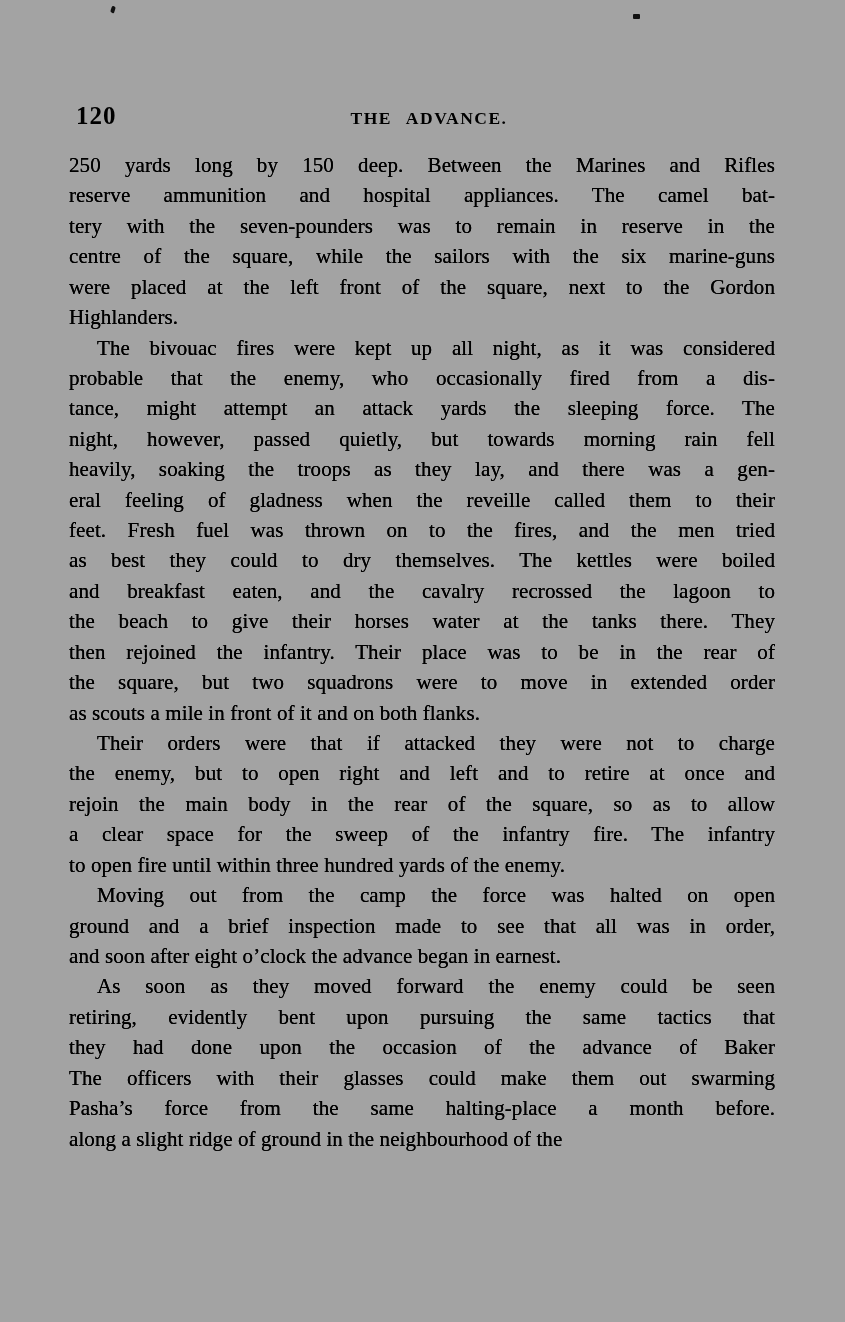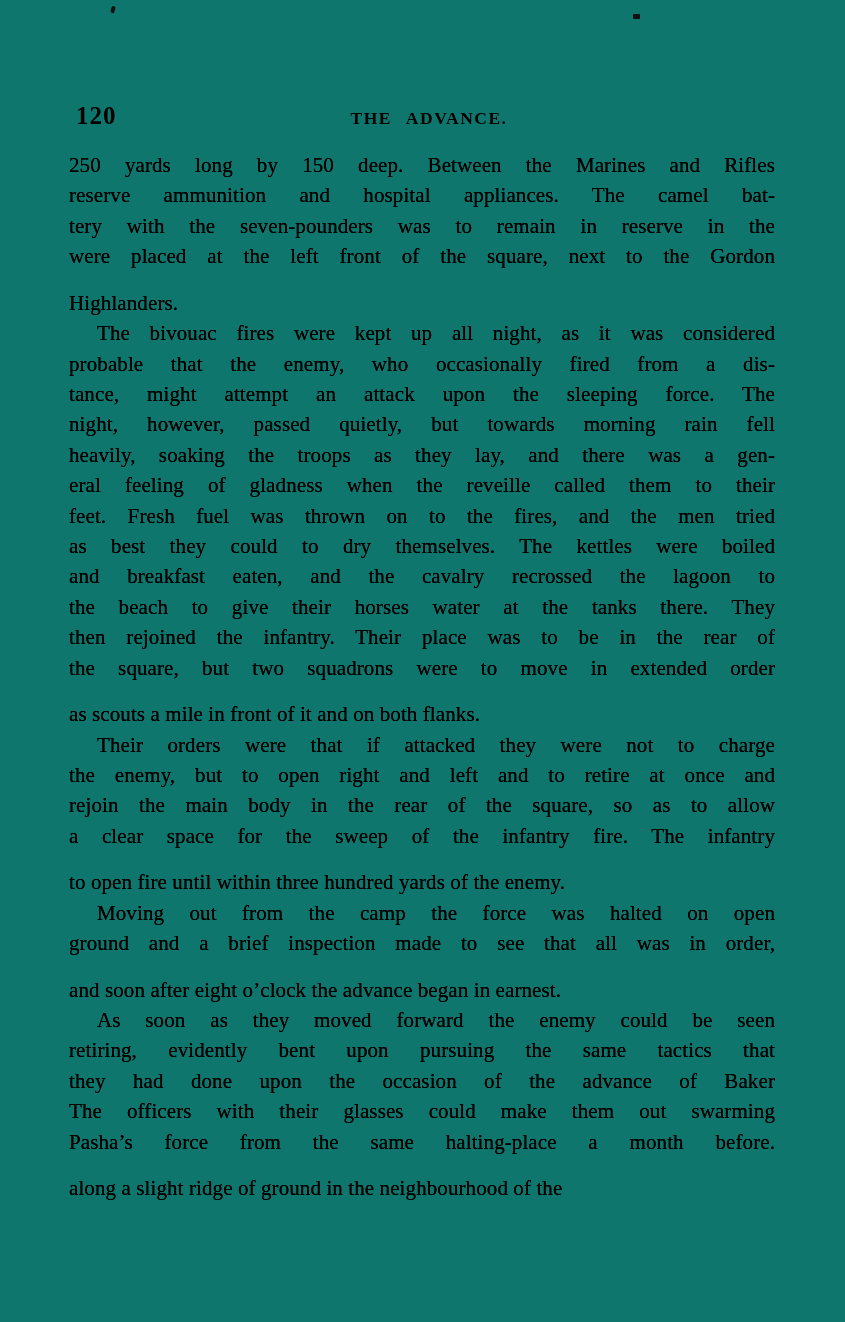--- a/index.html
+++ b/index.html
@@ -4,21 +4,21 @@
 <style>
   html, body {
     margin: 0;
     padding: 0;
     background: #ffffff;
   }
   .page {
     position: relative;
     width: 845px;
     height: 1322px;
-    background: #0f766e;
+    background: #a3a3a3;
     color: #000000;
     font-family: "Liberation Serif", "DejaVu Serif", serif;
     overflow: hidden;
     text-decoration: underline;
   }
   
   .speck {
     position: absolute;
     background: #111;
   }
@@ -79,21 +79,20 @@
     padding: 0;
   }
   .line {
     text-align: justify;
     text-align-last: justify;
     white-space: normal;
     hyphens: none;
   }
   .line.last {
     text-align-last: left;
-    margin-top: 16px;
   }
   .line.indent {
     text-indent: 28px;
   }
 </style>
 </head>
 <body>
 
 <div class="page">
   <div class="speck speck-left"></div>
@@ -103,27 +102,28 @@
     <span class="page-number">120</span>
     <span class="running-title">THE ADVANCE.</span>
     <span class="head-spacer"></span>
   </header>
 
   <main class="body-text">
       <div class="paragraph">
         <div class="line">250 yards long by 150 deep.  Between the Marines and Rifles</div>
         <div class="line">reserve ammunition and hospital appliances.  The camel bat-</div>
         <div class="line">tery with the seven-pounders was to remain in reserve in the</div>
+        <div class="line">centre of the square, while the sailors with the six marine-guns</div>
         <div class="line">were placed at the left front of the square, next to the Gordon</div>
         <div class="line last">Highlanders.</div>
       </div>
       <div class="paragraph">
         <div class="line indent">The bivouac fires were kept up all night, as it was considered</div>
         <div class="line">probable that the enemy, who occasionally fired from a dis-</div>
-        <div class="line">tance, might attempt an attack upon the sleeping force.  The</div>
+        <div class="line">tance, might attempt an attack yards the sleeping force.  The</div>
         <div class="line">night, however, passed quietly, but towards morning rain fell</div>
         <div class="line">heavily, soaking the troops as they lay, and there was a gen-</div>
         <div class="line">eral feeling of gladness when the reveille called them to their</div>
         <div class="line">feet.  Fresh fuel was thrown on to the fires, and the men tried</div>
         <div class="line">as best they could to dry themselves.  The kettles were boiled</div>
         <div class="line">and breakfast eaten, and the cavalry recrossed the lagoon to</div>
         <div class="line">the beach to give their horses water at the tanks there.  They</div>
         <div class="line">then rejoined the infantry.  Their place was to be in the rear of</div>
         <div class="line">the square, but two squadrons were to move in extended order</div>
         <div class="line last">as scouts a mile in front of it and on both flanks.</div>

